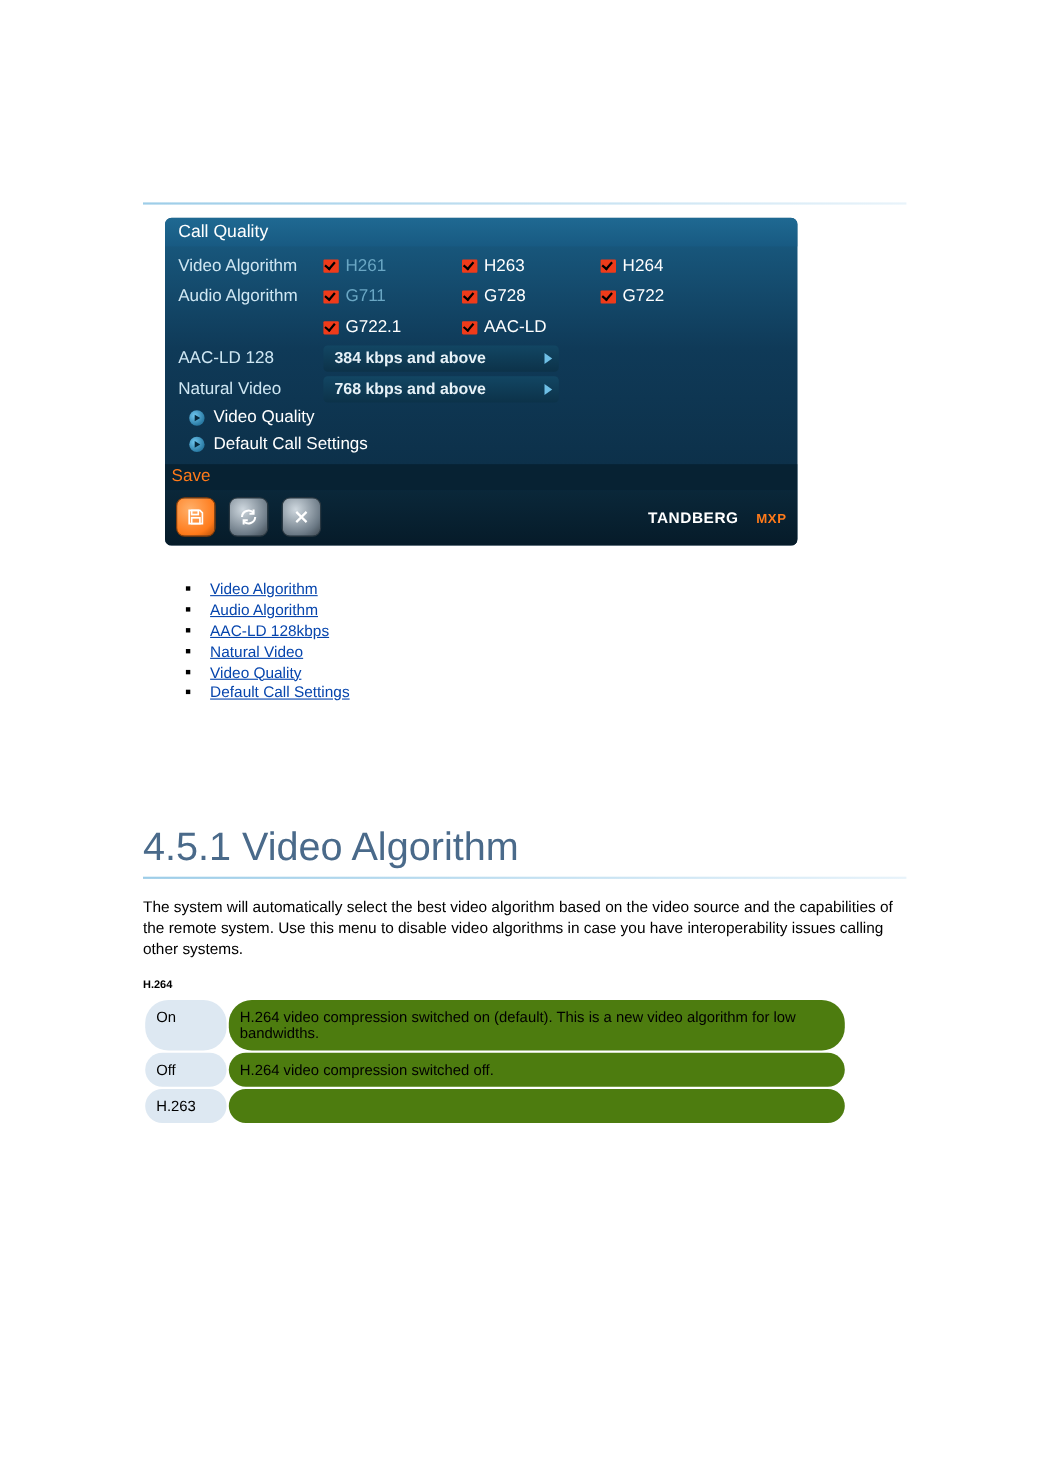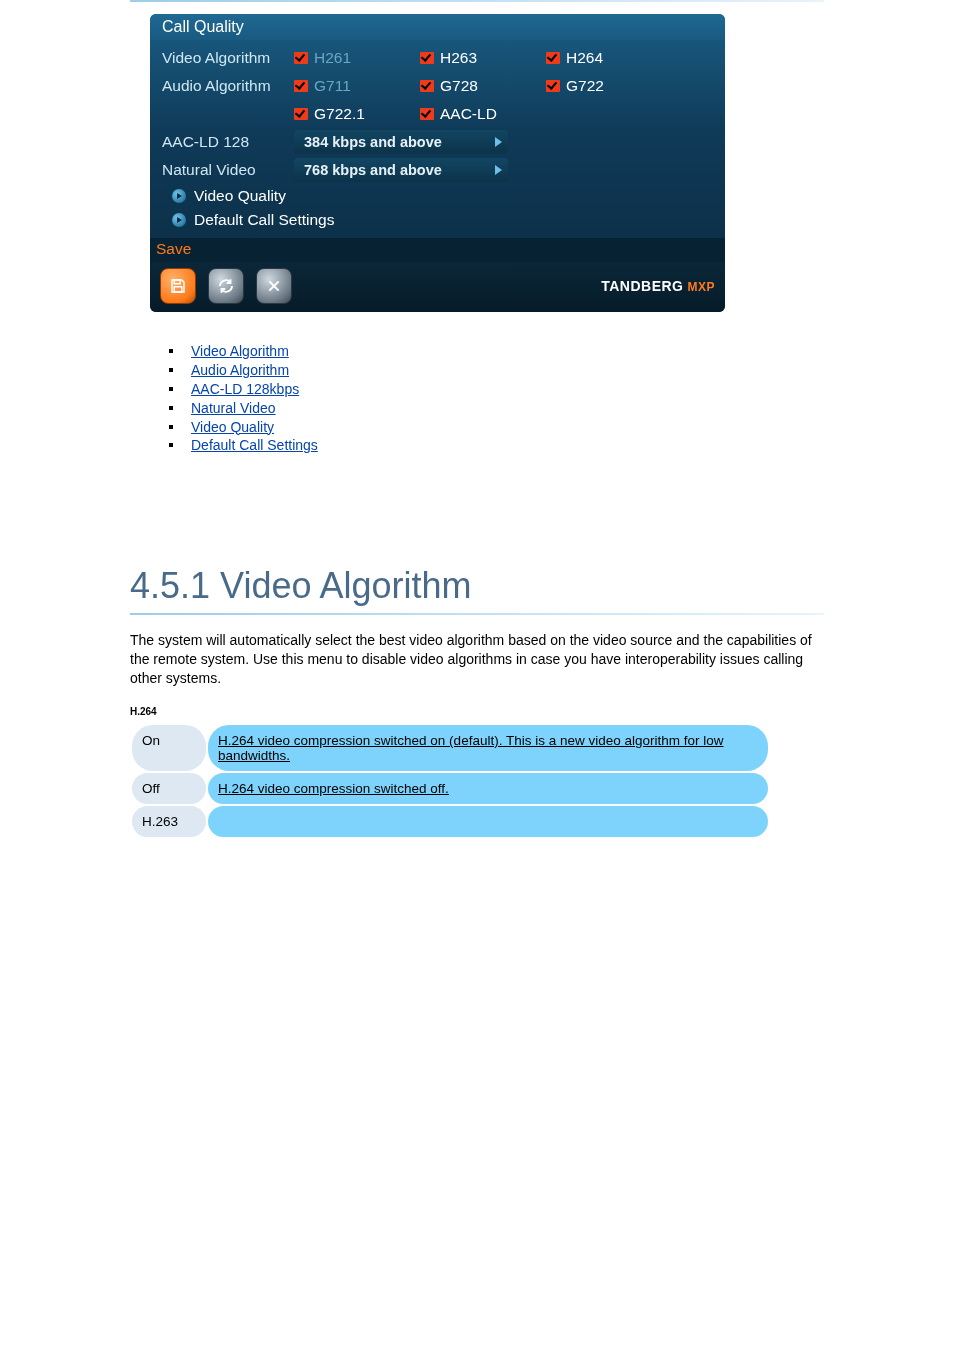--- a/index.html
+++ b/index.html
@@ -9,20 +9,21 @@
     height: 1349px;
     background: #ffffff;
     font-family: Arial, Helvetica, sans-serif;
     color: #000;
     font-size: 15px;
   }
   .page {
     width: 954px;
     height: 1349px;
     position: relative;
+    padding-top: 184px;
     box-sizing: border-box;
   }
   .hr-line {
     height: 2px;
     background: linear-gradient(to right, #9dcde8, #e8f3fa);
     margin: 0 130px 12px 130px;
   }
   
   .panel {
     width: 575px;
@@ -130,21 +131,21 @@
     border:1px solid #2c3942;
     display:flex; align-items:center; justify-content:center;
     color:#fff; font-size:18px; font-weight:bold;
   }
   .icon-btn.primary{
     background: radial-gradient(circle at 35% 30%, #ffb06a, #ff7a1a 70%, #b24e08);
     border-color:#8a3f08;
   }
   .brand {
     color:#fff; font-weight:bold; letter-spacing:0.5px; font-size:14px;
-    display:flex; align-items:baseline; gap:4px;
+    display:flex; align-items:baseline; gap:16px;
   }
   .brand .mxp{ color:#ff7a1a; font-size:12px; }
 
   
   .bullets{
     list-style: none;
     margin: 30px 0 0 155px;
     padding: 0;
     font-size: 14px;
   }
@@ -189,21 +190,21 @@
     width: 640px;
     font-size: 13.5px;
     border-spacing: 2px 2px;
   }
   .tbl tr td{
     padding: 8px 10px;
     vertical-align: top;
     border-radius: 21px;
   }
   .tbl tr td.col1{ width:54px; background:#dde8f2; }
-  .tbl tr td.col2{ background:#7dd3fc;text-decoration:underline; }
+  .tbl tr td.col2{ background:#4d7c0f; }
 </style>
 </head>
 <body>
 
 <div class="page">
 
   <div class="hr-line"></div>
 
   <div class="panel">
     <div class="title">Call Quality</div>

